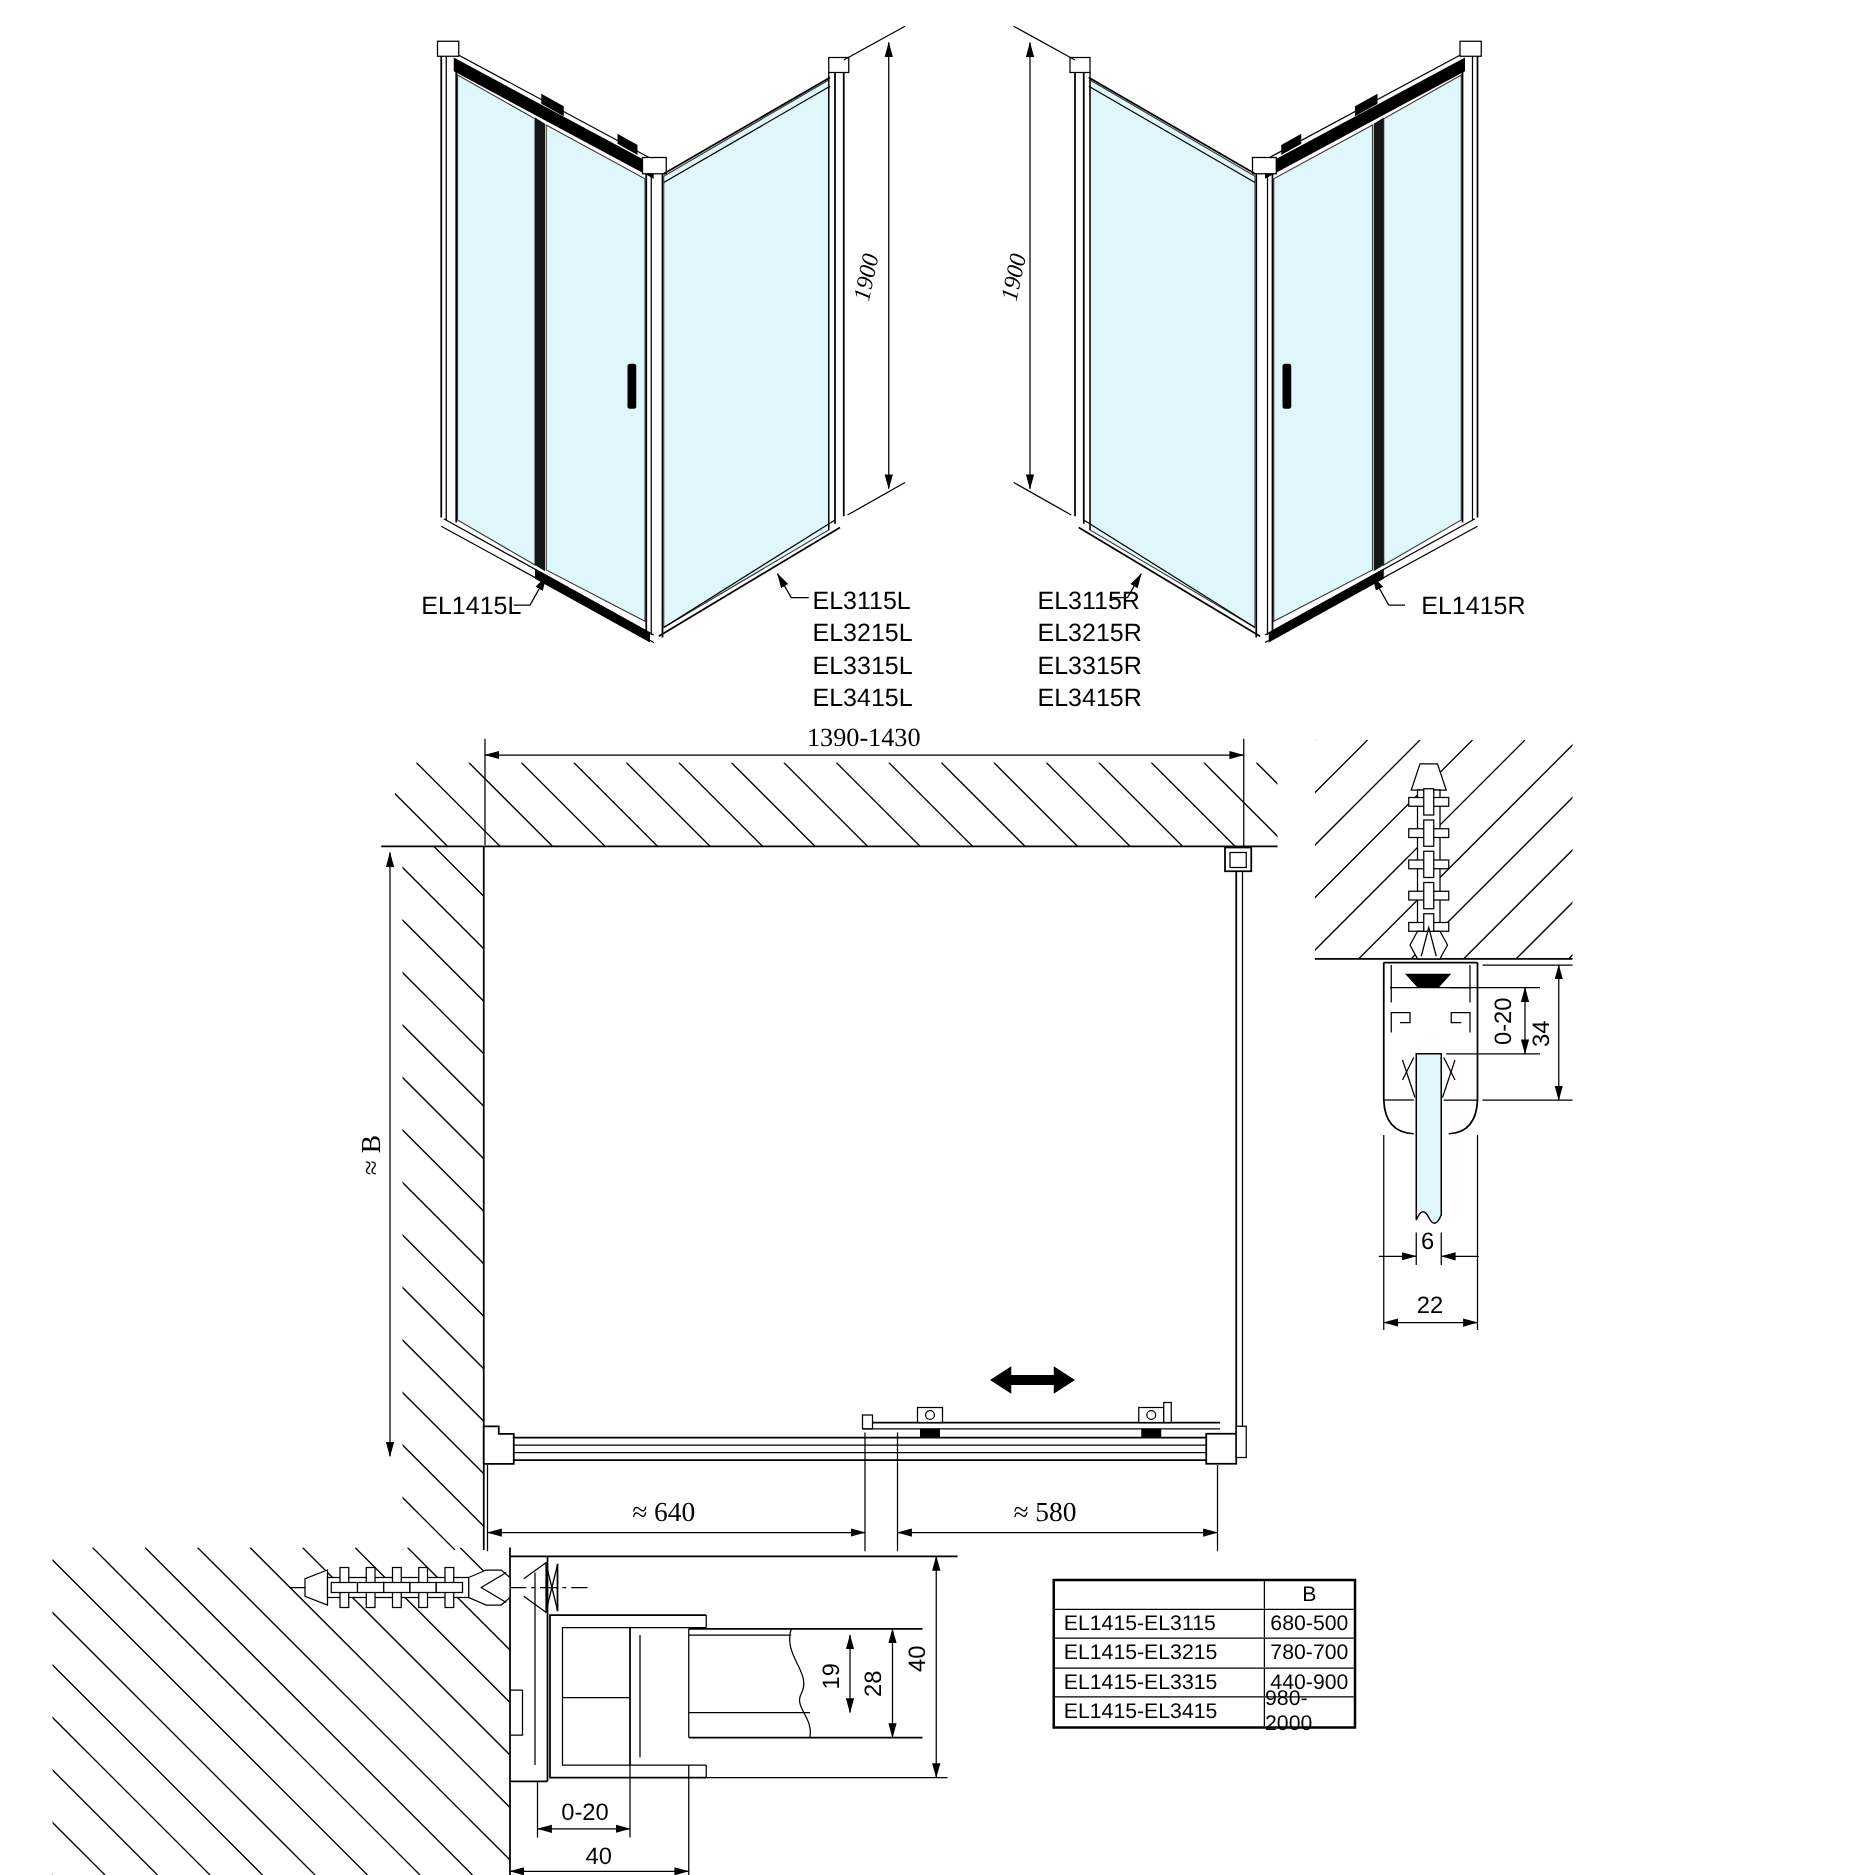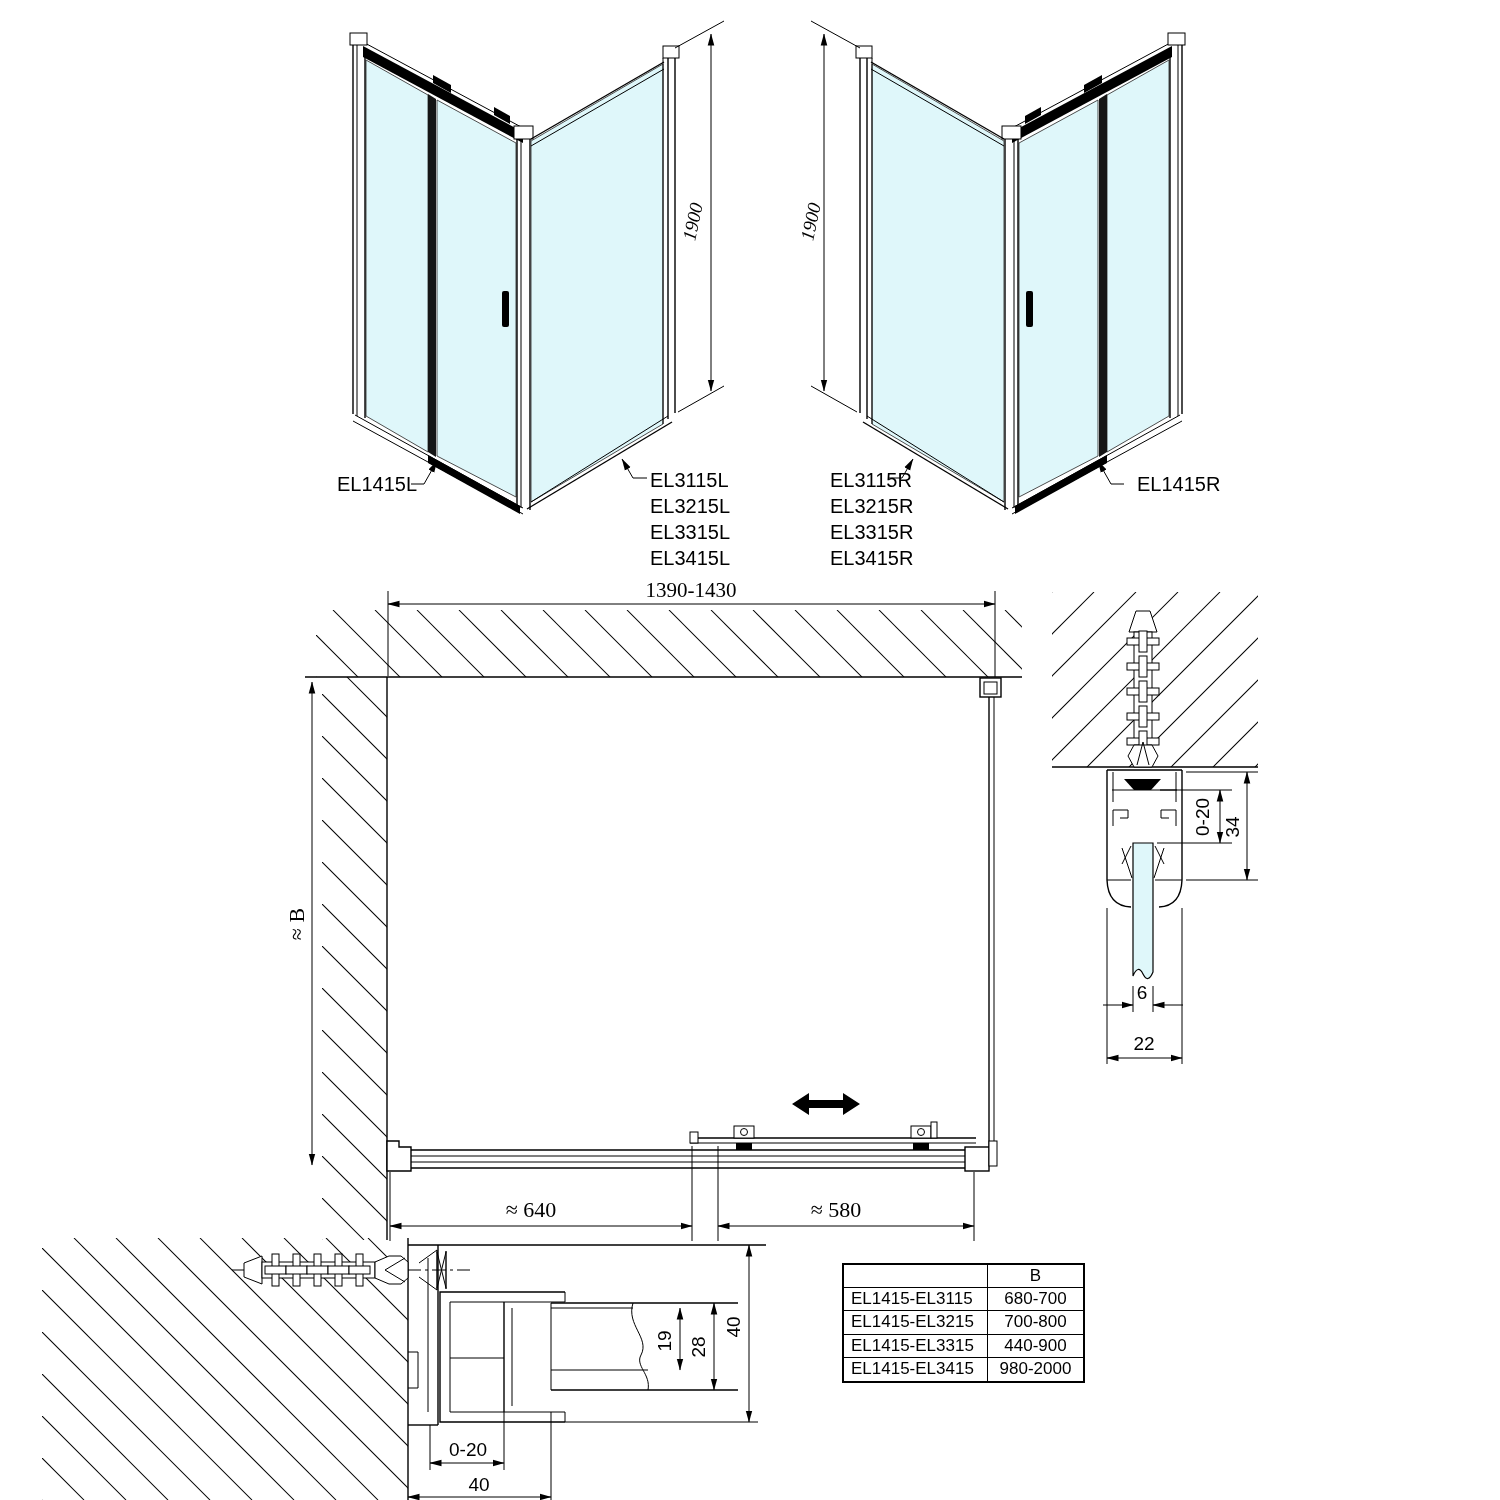--- a/index.html
+++ b/index.html
@@ -19,21 +19,21 @@
   .dimserif{font-family:"Liberation Serif",serif;font-size:22px;}
   .dimserif-s{font-family:"Liberation Serif",serif;font-size:21px;}
   .dimital{font-family:"Liberation Serif",serif;font-style:italic;font-size:19px;}
   .dimsans{font-size:19px;}
   .mid{text-anchor:middle;}
   
   #size-table{position:absolute;left:842px;top:1263px;width:243px;height:120px;
     border:2px solid #000;box-sizing:border-box;background:#fff;font-size:17px;color:#000;}
   .t-row{display:flex;height:23.2px;box-sizing:border-box;}
   .t-row:not(:last-child){border-bottom:1.4px solid #000;}
-  .t-cell-l{width:144px;box-sizing:border-box;border-right:1.4px solid #000;
+  .t-cell-l{width:168px;box-sizing:border-box;border-right:1.4px solid #000;
     display:flex;align-items:center;padding-left:7px;}
   .t-cell-r{flex:1;display:flex;align-items:center;justify-content:center;}
 </style>
 </head>
 <body>
 
 <div id="stage">
 
 <svg width="1500" height="1500" viewBox="0 0 1500 1500">
   <defs>
@@ -387,25 +387,25 @@
   </g>
 </svg>
 
 <div id="size-table">
   <div class="t-row">
     <div class="t-cell-l"></div>
     <div class="t-cell-r">B</div>
   </div>
   <div class="t-row">
     <div class="t-cell-l">EL1415-EL3115</div>
-    <div class="t-cell-r">680-700</div>
+    <div class="t-cell-r">680-500</div>
   </div>
   <div class="t-row">
     <div class="t-cell-l">EL1415-EL3215</div>
-    <div class="t-cell-r">700-800</div>
+    <div class="t-cell-r">780-700</div>
   </div>
   <div class="t-row">
     <div class="t-cell-l">EL1415-EL3315</div>
     <div class="t-cell-r">440-900</div>
   </div>
   <div class="t-row">
     <div class="t-cell-l">EL1415-EL3415</div>
     <div class="t-cell-r">980-2000</div>
   </div>
 </div>

